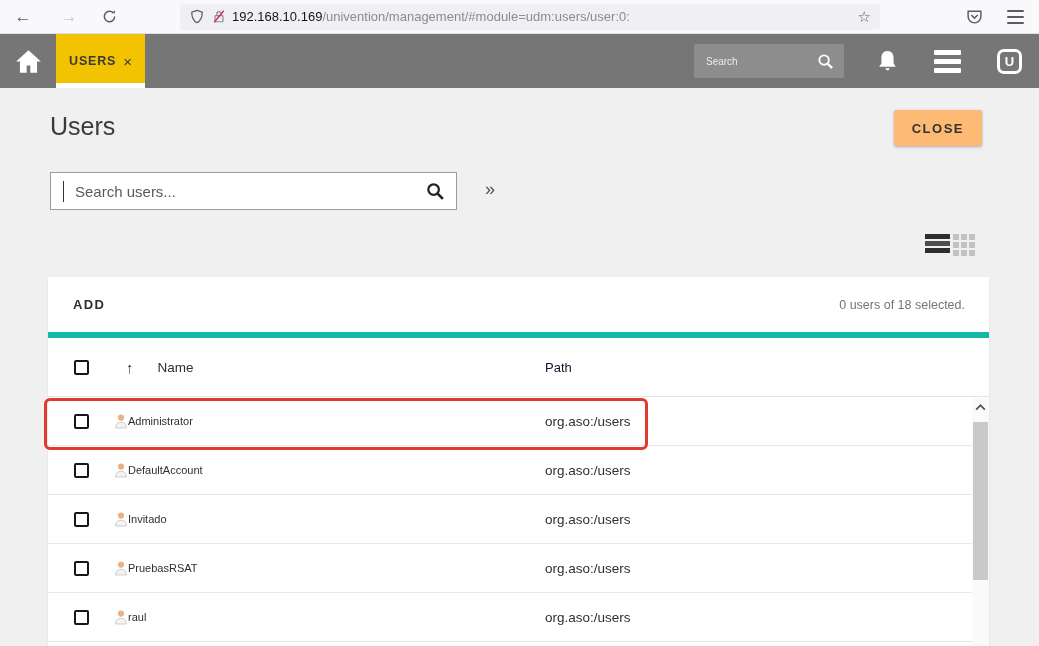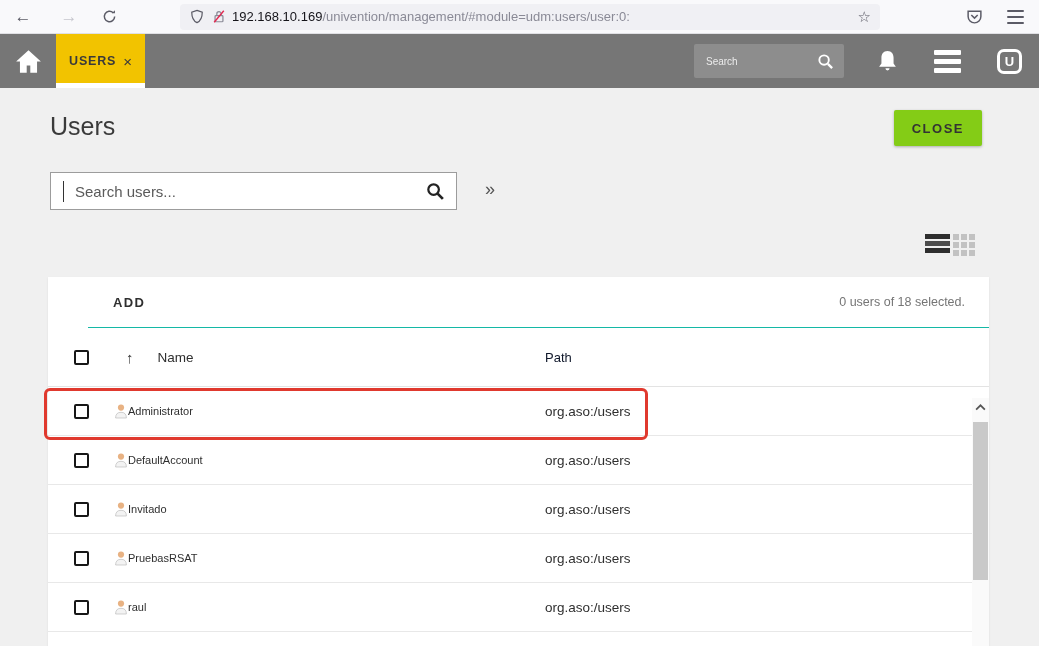--- a/index.html
+++ b/index.html
@@ -39,21 +39,21 @@
   .hdr-search svg { margin-right:10px; }
   .hdr-bell { align-self:center; margin-left:33px; display:flex; }
   .hdr-menu { align-self:center; margin-left:36px; display:flex; flex-direction:column; gap:4px; cursor:pointer; }
   .hdr-menu span { width:27px; height:5px; background:#fff; border-radius:1px; }
   .hdr-logo { align-self:center; margin-left:36px; margin-right:17px; width:25px; height:25px;
               border:3px solid #fff; border-radius:7px; display:flex; align-items:flex-end;
               justify-content:center; color:#fff; font-weight:bold; font-size:13px; line-height:1.25; }
 
   
   .page-title { position:absolute; left:50px; top:112px; font-size:25px; font-weight:500; color:#3a3a3a; }
-  .close-btn { position:absolute; right:57px; top:110px; height:36px; padding:0 18px; background:#84cc16;
+  .close-btn { position:absolute; right:57px; top:110px; height:36px; padding:0 18px; background:#fdba74;
                border:none; border-radius:2px; box-shadow:0 1px 3px rgba(0,0,0,.28); font-size:13px;
                font-weight:bold; letter-spacing:1.5px; color:#333; font-family:inherit; cursor:pointer; }
   .search-wrap { position:absolute; left:50px; top:172px; width:407px; height:38px; background:#fff;
                  border:1px solid #9c9c9c; display:flex; align-items:center; }
   .search-wrap input { flex:1; border:none; outline:none; font-size:15px; padding-left:24px;
                        font-family:inherit; color:#333; background:transparent; }
   .search-wrap input::placeholder { color:#5a5a5a; opacity:1; }
   .search-caret { position:absolute; left:12px; top:8px; width:1px; height:21px; background:#333; }
   .search-wrap svg { margin-right:11px; }
   .adv-chevron { position:absolute; left:485px; top:179px; font-size:18px; color:#555; cursor:pointer; }
@@ -61,21 +61,21 @@
   .view-toggle-list { position:absolute; left:925px; top:234px; display:flex; flex-direction:column; gap:2px; cursor:pointer; }
   .view-toggle-list span { width:25px; height:5px; background:#2e2e2e; }
   .view-toggle-list span:nth-child(2){ background:#4d4d4d; }
   .view-toggle-grid { position:absolute; left:953px; top:234px; display:grid;
                       grid-template-columns:repeat(3,6px); grid-auto-rows:6px; gap:2px; cursor:pointer; }
   .view-toggle-grid span { background:#c2c2c2; }
 
   
   .card { position:absolute; left:48px; top:277px; width:941px; height:400px; background:#fff;
           box-shadow:0 1px 2px rgba(0,0,0,.08); }
-  .card-toolbar { height:51px; border-bottom:1px solid #14b8a6; display:flex; align-items:center;margin-left:40px; }
+  .card-toolbar { height:61px; border-bottom:6px solid #14b8a6; display:flex; align-items:center; }
   .add-btn { margin-left:25px; background:none; border:none; font-family:inherit; font-size:13px;
              font-weight:bold; letter-spacing:1.3px; color:#2f2f2f; cursor:pointer; }
   .sel-status { margin-left:auto; margin-right:24px; font-size:12.5px; color:#757575; }
 
   .grid-head { height:59px; border-bottom:1px solid #e3e3e3; display:flex; align-items:center; position:relative; }
   .checkbox { width:15px; height:15px; border:2px solid #171717; border-radius:2px; background:#fff;
               margin-left:26px; flex:none; cursor:pointer; }
   .sort-arrow { margin-left:37px; font-size:15px; font-weight:bold; color:#3c3c3c; }
   .col-name { margin-left:24px; font-size:13.5px; color:#2f2f2f; cursor:pointer; }
   .col-path { position:absolute; left:497px; font-size:13px; color:#0f172a; cursor:pointer; }

